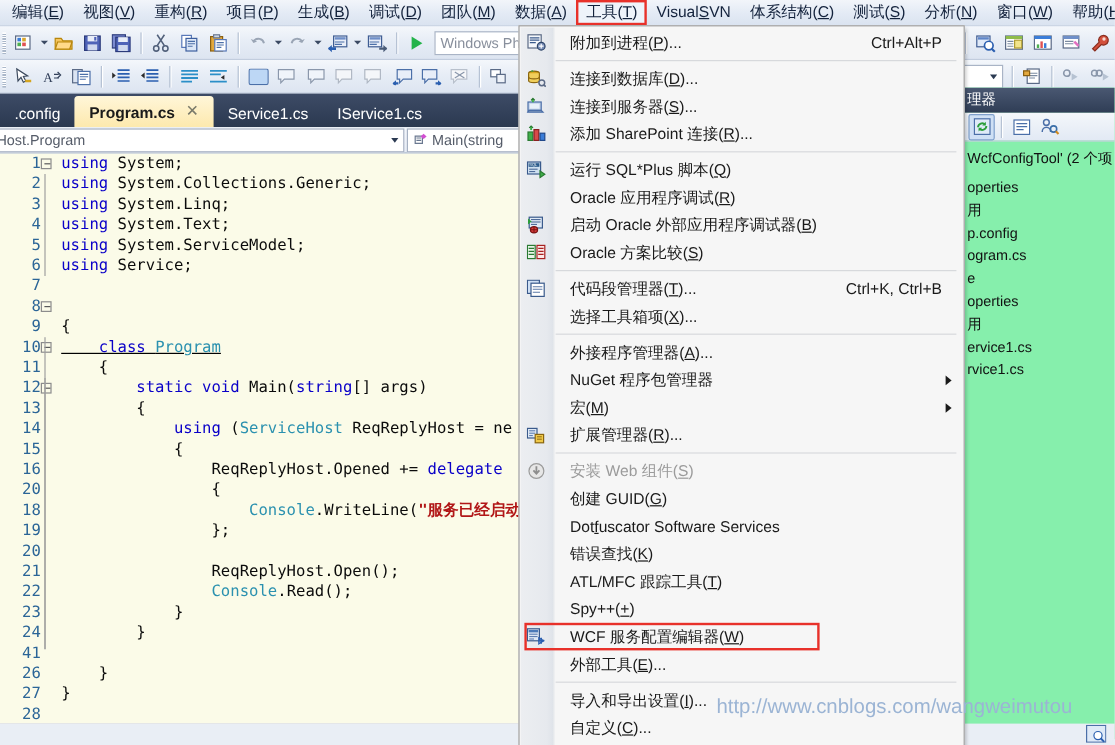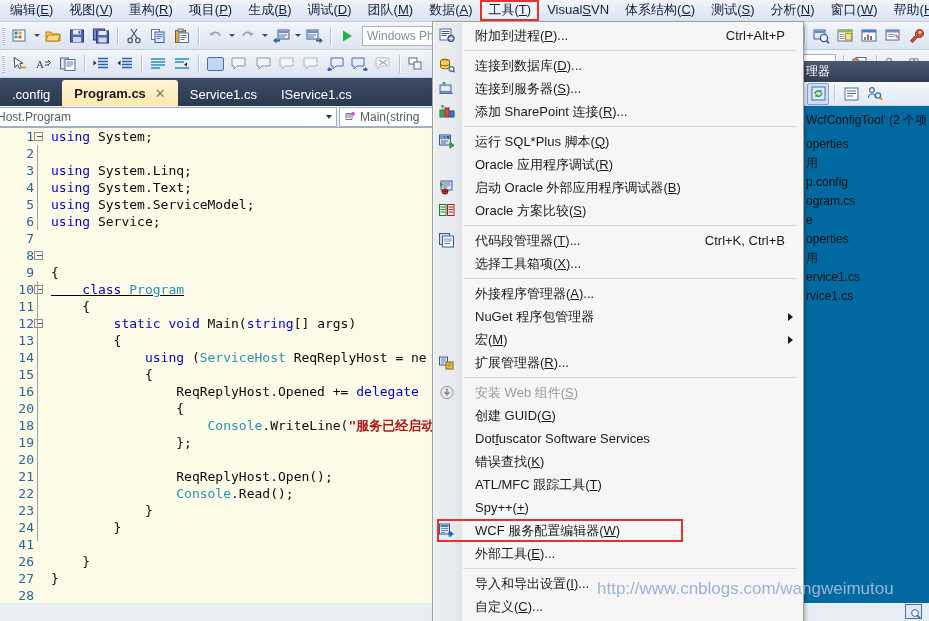--- a/index.html
+++ b/index.html
@@ -129,22 +129,22 @@
               font-size: 8px; color:#6b6b6b; }
   .hs-thumb { flex: 1; height: 14px; margin: 0 1px;
               background: linear-gradient(to bottom,#fdfdfd,#e3e3e3);
               border: 1px solid #b5b5b5; display:flex; align-items:center; justify-content:center;
               color:#8a8a8a; font-size: 9px; letter-spacing: 1px; }
 
   
   .vsplit { position:absolute; left: 800px; top: 78px; width: 4px; height: 543px; background:#e8eef7; }
 
   
-  .explorer { position: absolute; left: 804px; top: 61px; width: 125px; height: 543px;
-              background: #0369a1; overflow: hidden; }
+  .explorer { position: absolute; left: 804px; top: 73px; width: 125px; height: 543px;
+              background: #86efac; overflow: hidden; }
   .exp-title { height: 21px; background: linear-gradient(to bottom,#4a5872,#2f3d55);
                color: #ffffff; font-size: 12px; display:flex; align-items:center;
                padding-left: 2px; white-space: nowrap; }
   .exp-toolbar { height: 24px; background: linear-gradient(to bottom,#f4f7fb,#e2e9f4);
                  border-bottom: 1px solid #c7d1e0; display:flex; align-items:center; padding-left: 2px; }
   .exp-sol { font-size: 12px; color:#111; padding: 6px 0 0 2px; white-space: nowrap; }
   .exp-list { padding-top: 6px; }
   .exp-item { height: 19px; line-height: 19px; font-size: 12px; color:#111;
               white-space: nowrap; padding-left: 2px; }
 
@@ -529,21 +529,21 @@
             <path d="M9 1.5l2.5 2.2L9 5.9 6.5 3.7z" fill="#d24fd2"></path>
           </svg>
       </span>
       <span>Main(string</span>
     </div>
   </div>
 
   <div class="codearea">
     <div class="codewrap" id="codewrap">
         <div class="cl" style="position: relative;"><span class="lnum">1</span><span class="outbox" style="top: 4px;"></span><span class="ctext"><span class="kw">using </span><span class="pl">System;</span></span></div>
-        <div class="cl" style="position: relative;"><span class="lnum">2</span></div>
+        <div class="cl" style="position: relative;"><span class="lnum">2</span><span class="ctext"><span class="kw">using </span><span class="pl">System.Collections.Generic;</span></span></div>
         <div class="cl" style="position: relative;"><span class="lnum">3</span><span class="ctext"><span class="kw">using </span><span class="pl">System.Linq;</span></span></div>
         <div class="cl" style="position: relative;"><span class="lnum">4</span><span class="ctext"><span class="kw">using </span><span class="pl">System.Text;</span></span></div>
         <div class="cl" style="position: relative;"><span class="lnum">5</span><span class="ctext"><span class="kw">using </span><span class="pl">System.ServiceModel;</span></span></div>
         <div class="cl" style="position: relative;"><span class="lnum">6</span><span class="ctext"><span class="kw">using </span><span class="pl">Service;</span></span></div>
         <div class="cl" style="position: relative;"><span class="lnum">7</span><span class="ctext">&nbsp;</span></div>
         <div class="cl" style="position: relative;"><span class="lnum">8</span><span class="outbox" style="top: 4px;"></span></div>
         <div class="cl" style="position: relative;"><span class="lnum">9</span><span class="ctext"><span class="pl">{</span></span></div>
         <div class="cl" style="position: relative; text-decoration: underline;"><span class="lnum">10</span><span class="outbox" style="top: 4px;"></span><span class="ctext"><span class="kw">    class </span><span class="ty">Program</span></span></div>
         <div class="cl" style="position: relative;"><span class="lnum">11</span><span class="ctext"><span class="pl">    {</span></span></div>
         <div class="cl" style="position: relative;"><span class="lnum">12</span><span class="outbox" style="top: 4px;"></span><span class="ctext"><span class="kw">        static void </span><span class="pl">Main(</span><span class="kw">string</span><span class="pl">[] args)</span></span></div>

